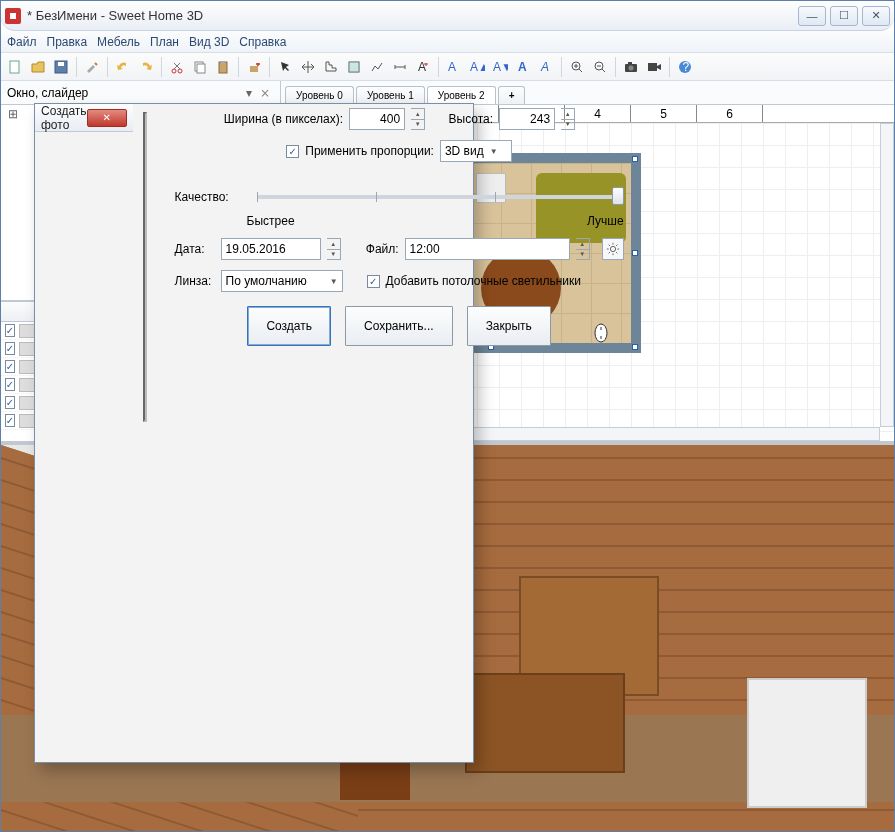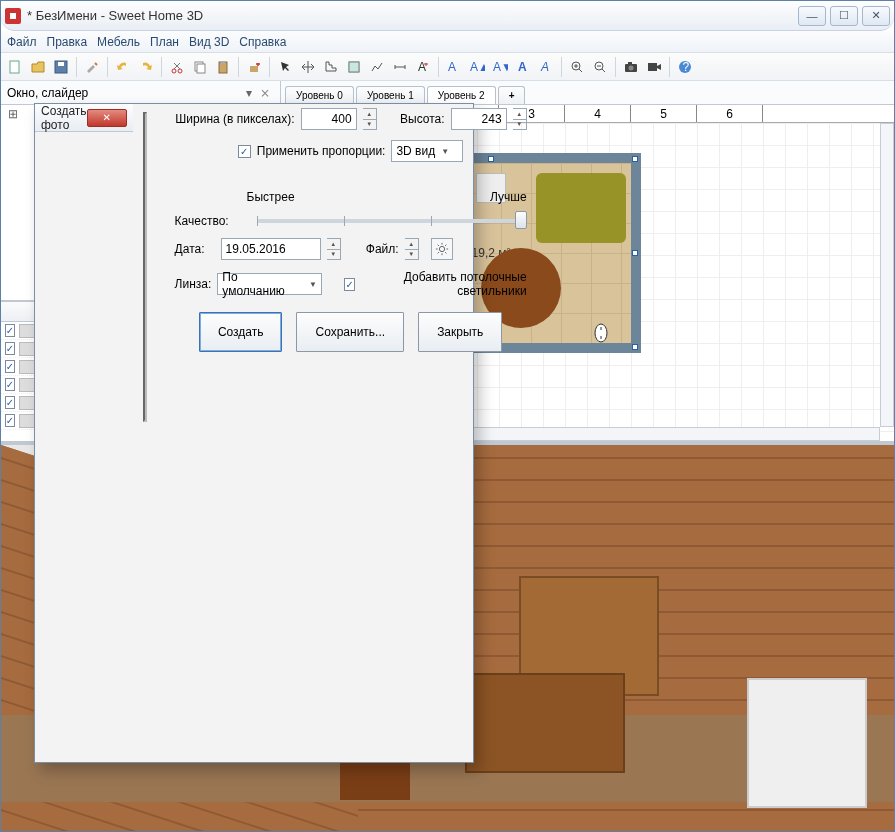--- a/index.html
+++ b/index.html
@@ -461,43 +461,44 @@
       <span class="checkbox">✓</span>
       <label>Применить пропорции:</label>
       <div class="dlg-select" style="width:72px;">
         <span>3D вид</span>
           <span class="arrow">▼</span>
       </div>
     </div>
 
     <div style="height:8px;"></div>
 
-    <div class="field-row" style="padding-left:72px;">
-      <span style="flex:1;text-align:left;">Быстрее</span>
-      <span>Лучше</span>
-    </div>
     <div class="field-row">
       <label style="width:70px;text-align:left;">Качество:</label>
       <div class="quality-track">
         <div class="quality-notch" style="left:0%"></div>
         <div class="quality-notch" style="left:33%"></div>
         <div class="quality-notch" style="left:66%"></div>
         <div class="quality-notch" style="left:100%"></div>
         <div class="quality-thumb" style="left:calc(100% - 6px)"></div>
       </div>
     </div>
+    <div class="field-row" style="padding-left:72px;">
+      <span style="flex:1;text-align:left;">Быстрее</span>
+      <span>Лучше</span>
+    </div>
 
     <div class="field-row">
       <label style="width:40px;text-align:left;">Дата:</label>
       <input type="text" style="width: 100px; text-align: left;" value="19.05.2016">
       <div class="spinner">
           <div>▲</div>
           <div>▼</div>
         </div>
       <label style="width:42px;margin-left:10px;">Файл:</label>
+      <input type="text" style="flex: 1 1 0%; text-align: left;" value="12:00">
       <div class="spinner">
           <div>▲</div>
           <div>▼</div>
         </div>
       <div class="sun-btn" style="margin-left:6px;">
         <svg width="14" height="14" viewBox="0 0 16 16">
             <circle cx="8" cy="8" r="3" fill="none" stroke="#555"></circle>
             <g stroke="#555">
               <path d="M8 1v2M8 13v2M1 8h2M13 8h2M3 3l1.5 1.5M11.5 11.5L13 13M13 3l-1.5 1.5M4.5 11.5L3 13"></path>
             </g>

